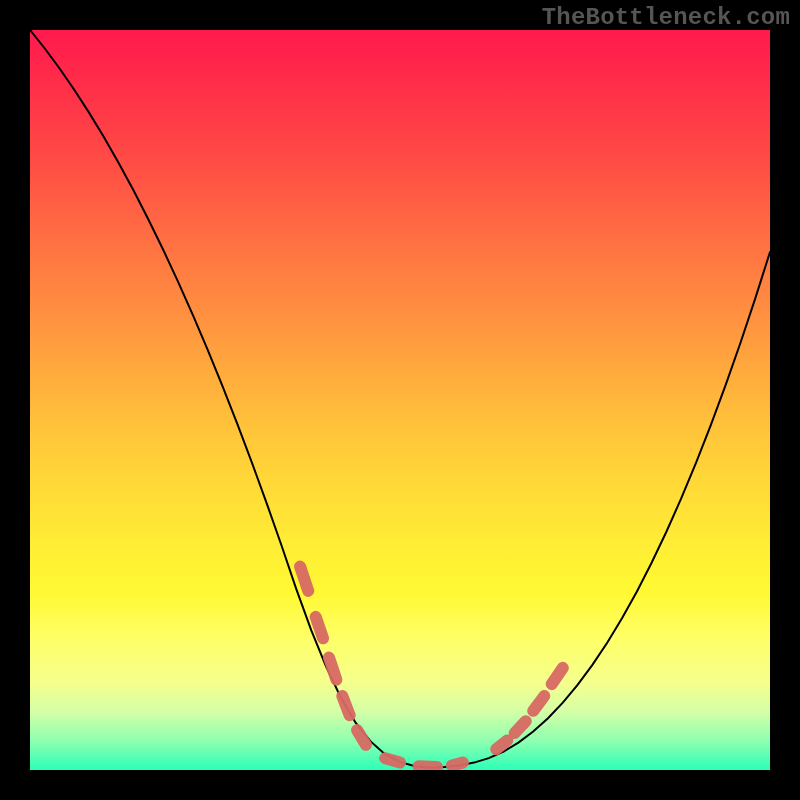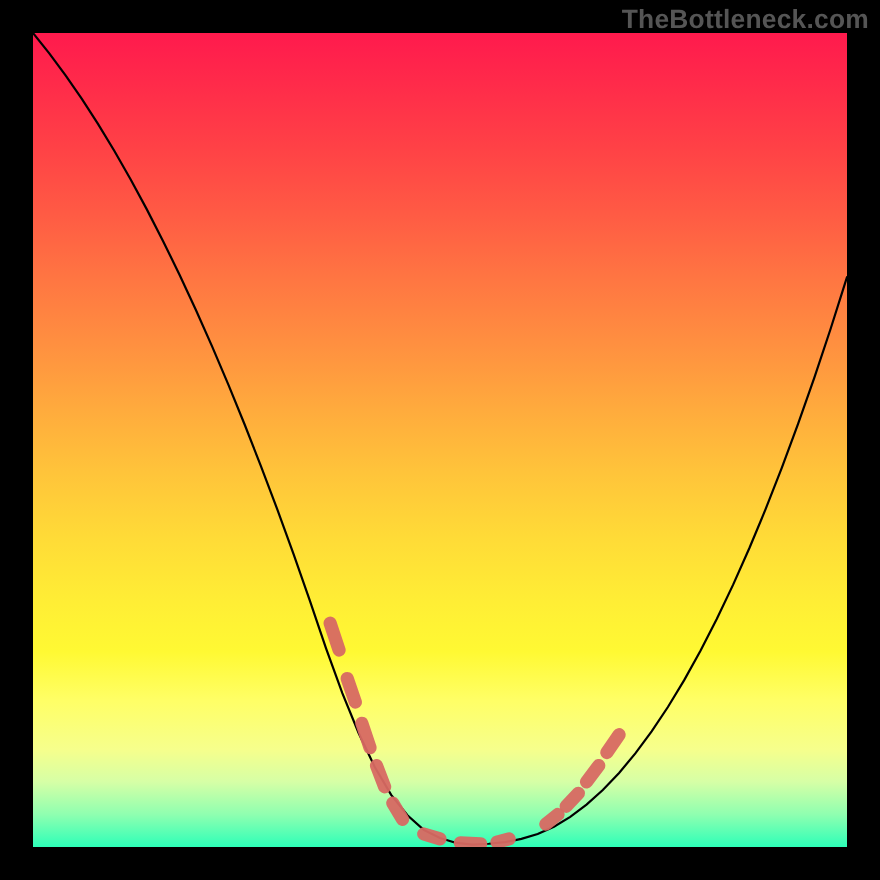--- a/index.html
+++ b/index.html
@@ -7,21 +7,21 @@
   .frame {
     position: relative;
     width: 800px;
     height: 800px;
     background: #000;
   }
   .watermark {
     position: absolute;
     top: 4px;
     right: 10px;
-    font-family: Liberation Sans, sans-serif;
+    font-family: Liberation Mono, monospace;
     font-size: 24px;
     font-weight: 600;
     color: #555;
     letter-spacing: 0.2px;
     z-index: 10;
     text-align: right;
   }
   .plot-area {
     position: absolute;
     left: 30px;

